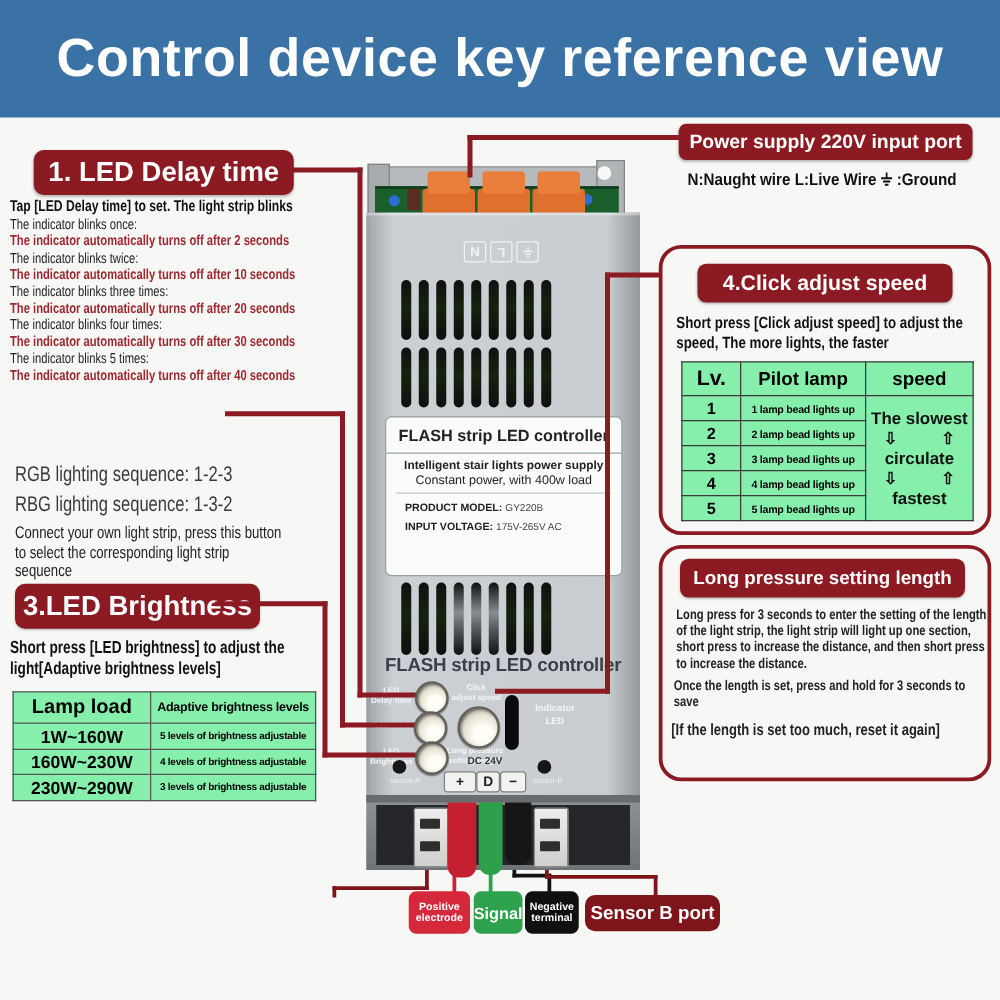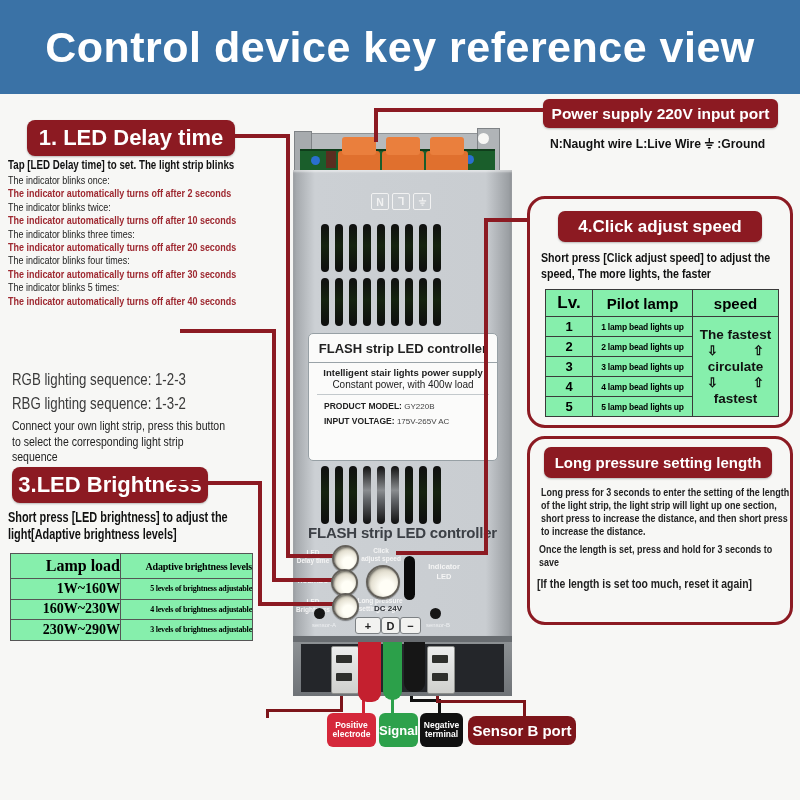--- a/index.html
+++ b/index.html
@@ -20,21 +20,21 @@
   .badge{background:#8c1a22;color:#fff;font-weight:bold;display:flex;align-items:center;justify-content:center;
     border-radius:8px;box-shadow:0 1px 2px rgba(0,0,0,.25);}
   
   .ln{background:#8c1a22;z-index:4;}
   
   .blink{font-size:11.5px;color:#222;line-height:13.4px;}
   .result{font-size:11.5px;font-weight:bold;color:#9e2830;line-height:13.4px;}
   .seq{font-size:17px;color:#3a3a3a;}
   
   table{border-collapse:collapse;background:#86efac;}
-  .btable td,.btable th{border:1.4px solid #555;text-align:right;padding:0;font-family:Liberation Serif, serif;}
+  .btable td,.btable th{border:1.4px solid #555;text-align:center;padding:0;}
   .btable th.h1{font-size:16px;width:109px;height:24px;}
   .btable th.h2{font-size:10px;letter-spacing:-.2px;width:131px;margin-top:33px;}
   .btable td.c1{font-size:14px;font-weight:bold;height:19.5px;}
   .btable td.c2{font-size:8px;font-weight:bold;letter-spacing:-.2px;}
   .stable td,.stable th{border:1.6px solid #3a3a3a;text-align:center;padding:0;}
   .stable th.s1{font-size:17px;width:46px;height:26px;}
   .stable th.s2{font-size:15px;width:99px;}
   .stable th.s3{font-size:15px;width:85px;}
   .stable td.lv{font-size:13px;font-weight:bold;height:19px;}
   .stable td.pl{font-size:8.5px;font-weight:bold;letter-spacing:-.2px;margin-left:26px;}
@@ -134,21 +134,21 @@
     <tbody>
         <tr>
       <th class="s1">Lv.</th>
       <th class="s2">Pilot lamp</th>
       <th class="s3">speed</th>
     </tr>
     <tr>
       <td class="lv">1</td>
       <td class="pl">1 lamp bead lights up</td>
       <td class="speedcell" rowspan="5">
-        <div>The fastest</div>
+        <div>The slowest</div>
         <div class="arr">
           <span>⇩</span>
           <span>⇧</span>
         </div>
         <div>circulate</div>
         <div class="arr">
           <span>⇩</span>
           <span>⇧</span>
         </div>
         <div>fastest</div>

